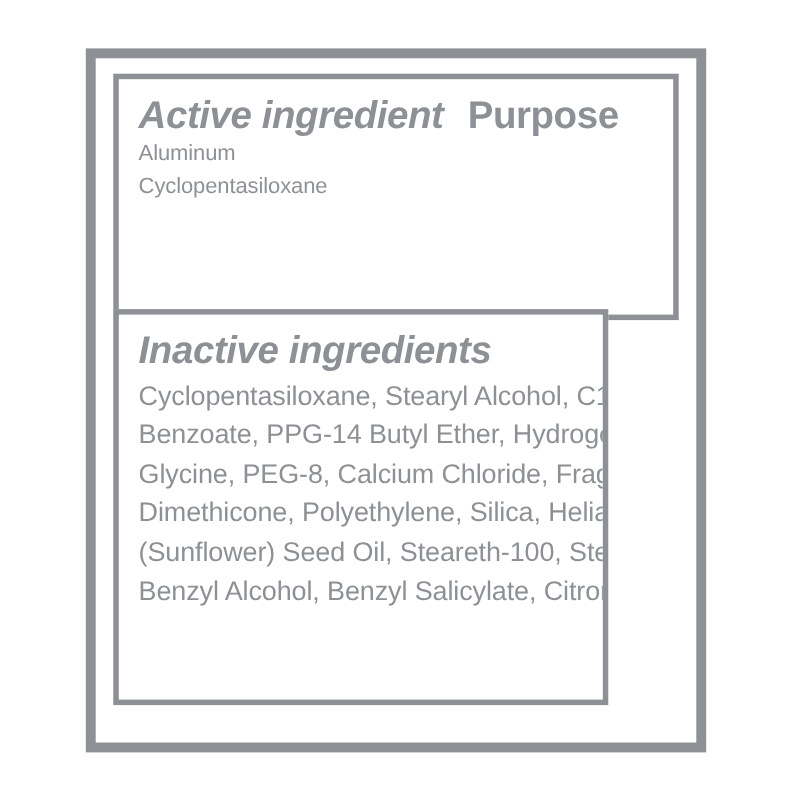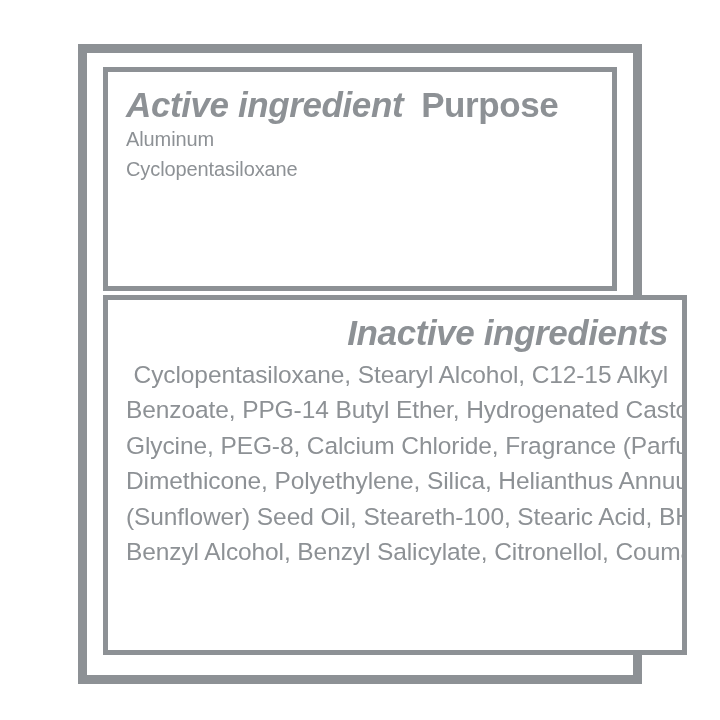--- a/index.html
+++ b/index.html
@@ -44,50 +44,50 @@
     overflow: hidden;
   }
 
   .section-active {
     top: 14px;
     width: 514px;
     height: 224px;
   }
 
   .section-inactive {
-    top: 242px;
-    width: 584px;
+    top: 228px;
+    width: 450px;
     height: 360px;
-    text-align: right;
   }
 
   .section-inner {
     padding: 10px 14px 10px 18px;
   }
 
   
   .heading-row {
     display: flex;
     align-items: baseline;
-    gap: 18px;
+    gap: 8px;
     margin: 4px 0 2px 0;
   }
 
   .heading {
     font-size: 35px;
     line-height: 1.06;
     font-weight: bold;
     font-style: italic;
     color: #8d9195;
     letter-spacing: -0.4px;
     white-space: nowrap;
   }
 
   .heading-purpose {
     font-style: normal;
+    margin-left: 14px;
   }
 
   .heading-inactive {
     font-size: 35px;
     line-height: 1.06;
     font-weight: bold;
     font-style: italic;
     color: #8d9195;
     letter-spacing: -0.4px;
     margin: 4px 0 6px 0;

